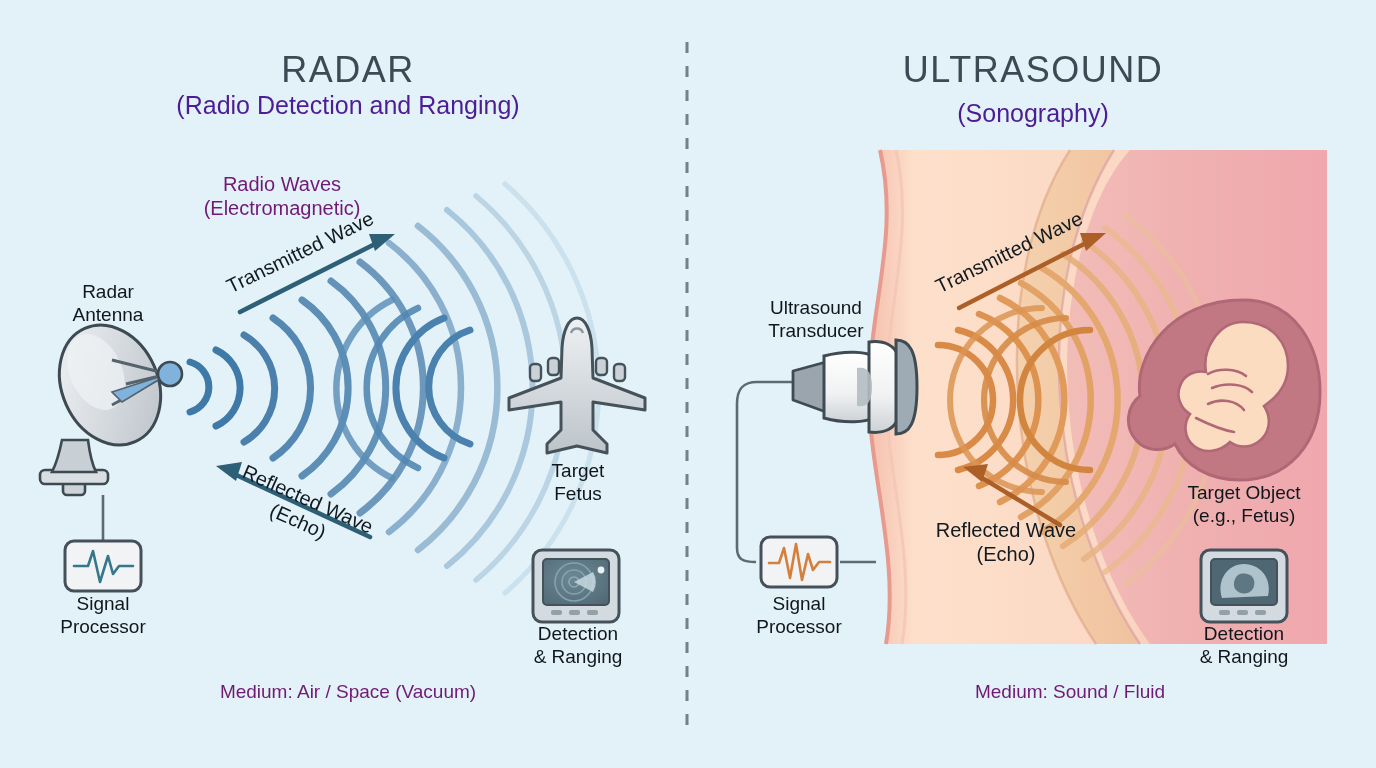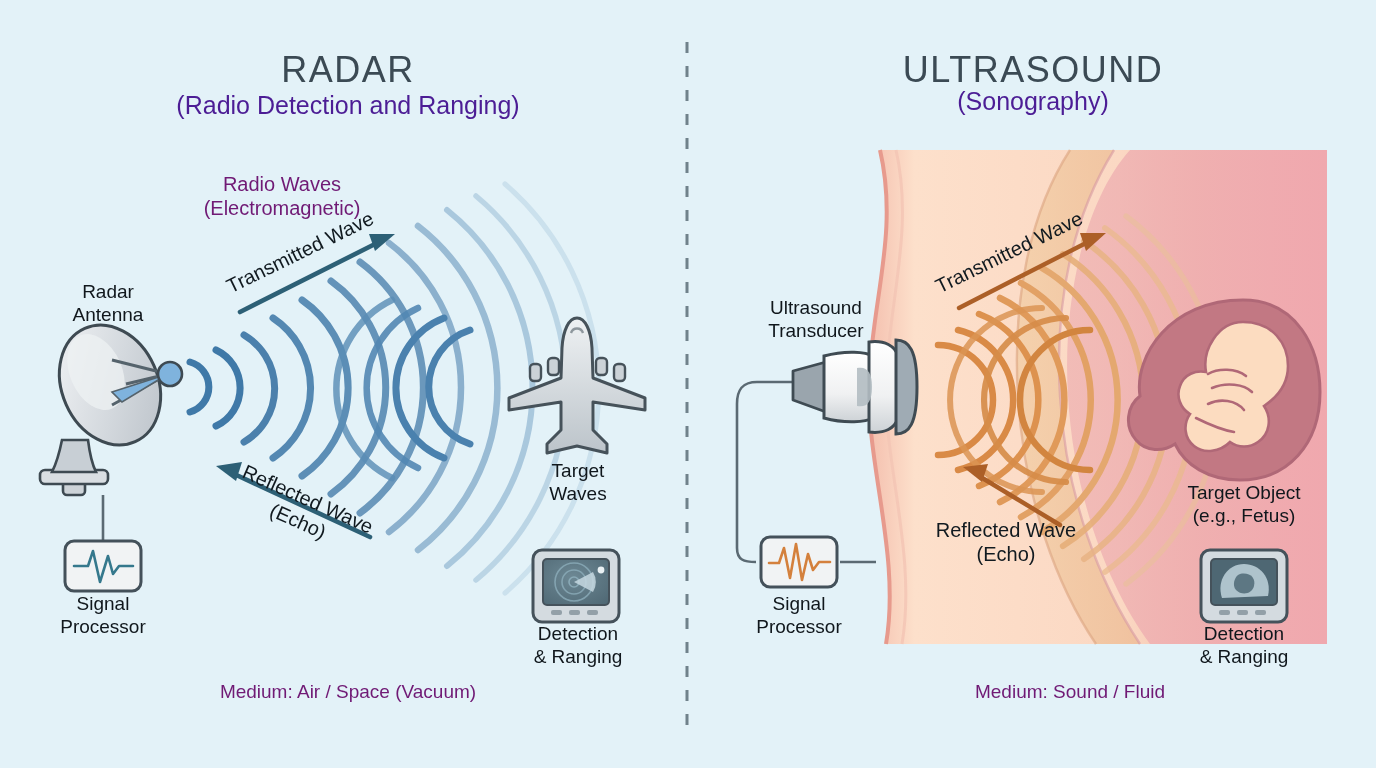--- a/index.html
+++ b/index.html
@@ -235,34 +235,34 @@
   <div class="txt wave-kind" style="left:162px;top:172px;width:240px;">Radio Waves
 (Electromagnetic)</div>
 
   <div class="txt node-label" style="left:28px;top:280px;width:160px;">Radar
 Antenna</div>
 
   <div class="txt node-label" style="left:23px;top:592px;width:160px;">Signal
 Processor</div>
 
   <div class="txt node-label" style="left:498px;top:459px;width:160px;">Target
-Waves</div>
+Fetus</div>
 
   <div class="txt node-label" style="left:496px;top:622px;width:164px;">Detection
 &amp; Ranging</div>
 
   <div class="arrow-label" style="left:200px;top:240px;width:200px;transform:rotate(-26deg);">Transmitted Wave</div>
 
   <div class="arrow-label" style="left:203px;top:486px;width:200px;transform:rotate(24deg);">Reflected Wave
 (Echo)</div>
 
   <div class="txt medium" style="left:183px;top:680px;width:330px;">Medium: Air / Space (Vacuum)</div>
 
   <div class="txt panel-title" style="left:833px;top:48px;width:400px;">ULTRASOUND</div>
-  <div class="txt panel-sub" style="left:833px;top:86px;width:400px;">(Sonography)</div>
+  <div class="txt panel-sub" style="left:833px;top:98px;width:400px;">(Sonography)</div>
 
 
   <div class="txt node-label" style="left:736px;top:296px;width:160px;">Ultrasound
 Transducer</div>
 
   <div class="txt node-label" style="left:719px;top:592px;width:160px;">Signal
 Processor</div>
 
   <div class="txt node-label" style="left:1144px;top:481px;width:200px;">Target Object
 (e.g., Fetus)</div>

